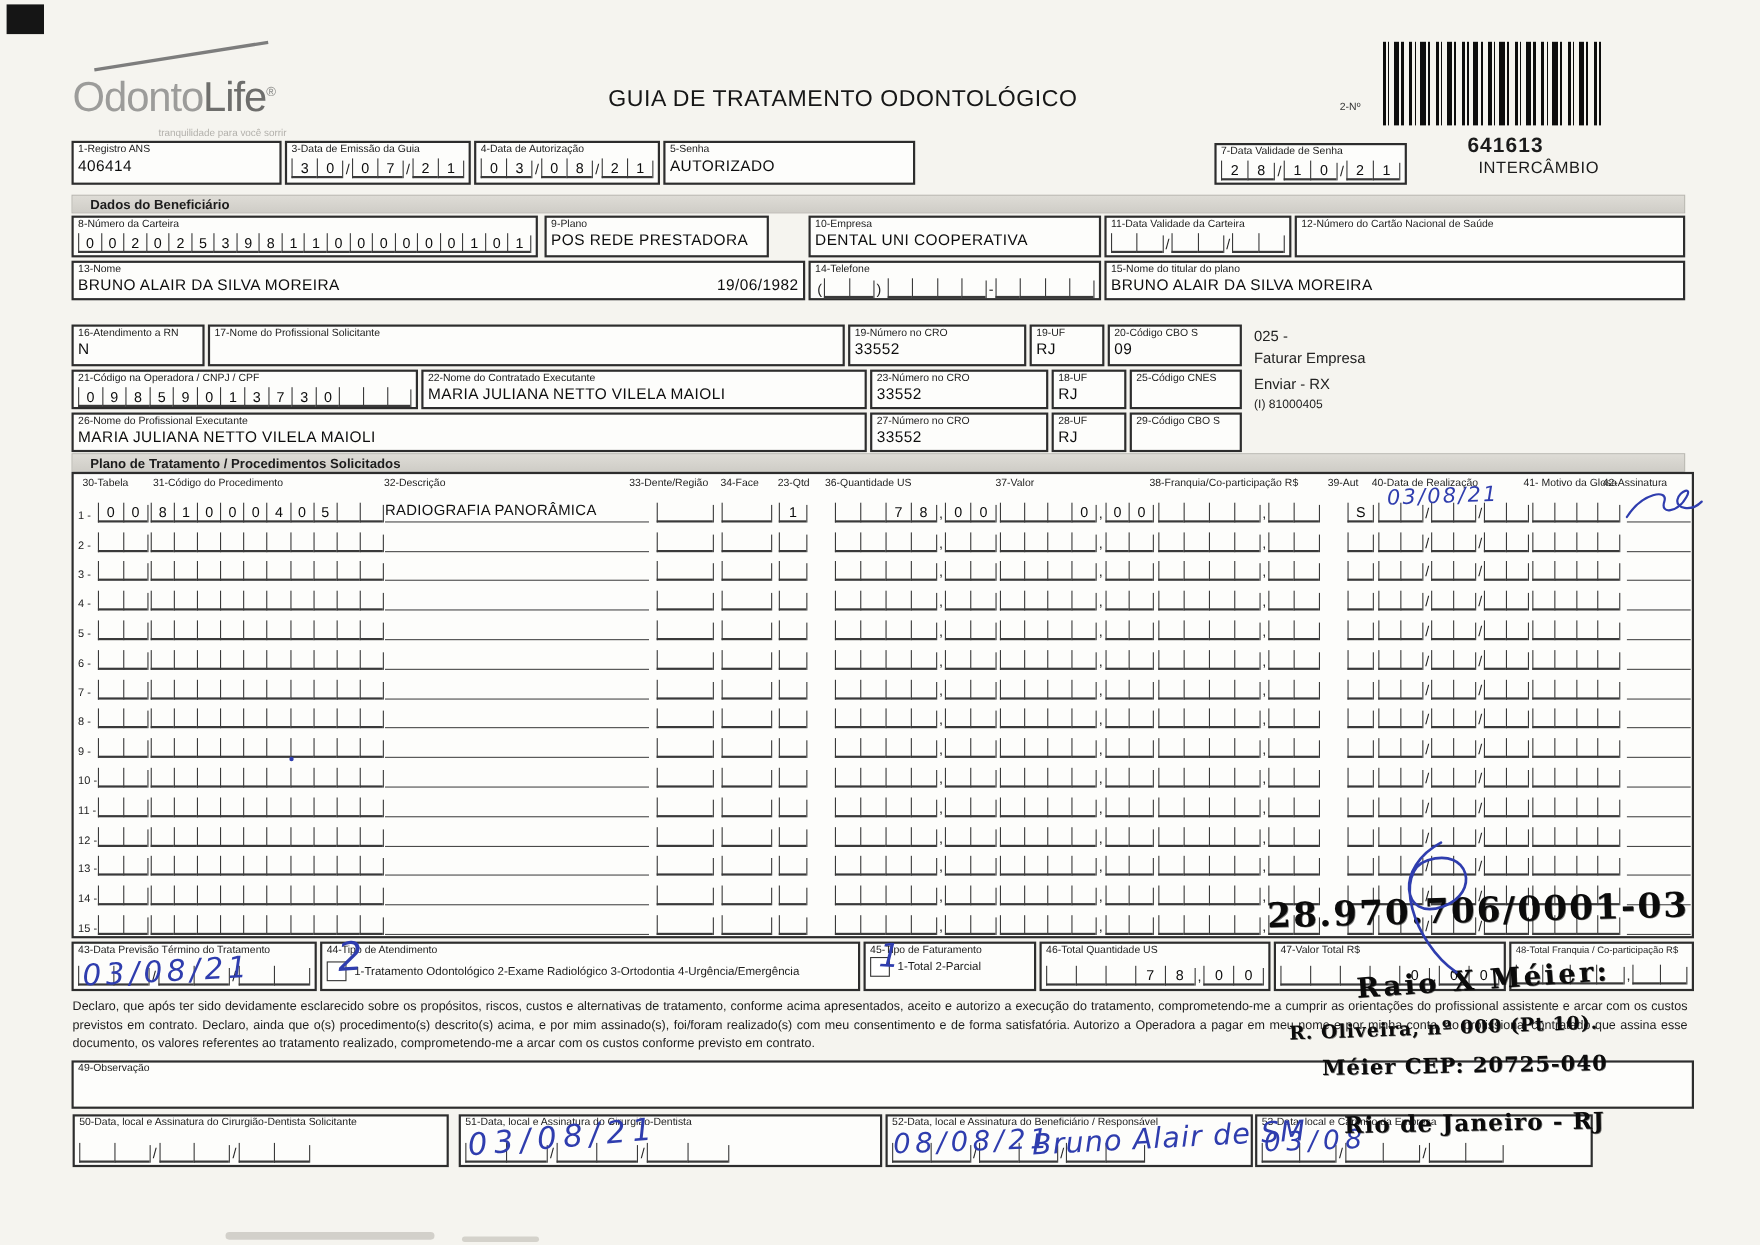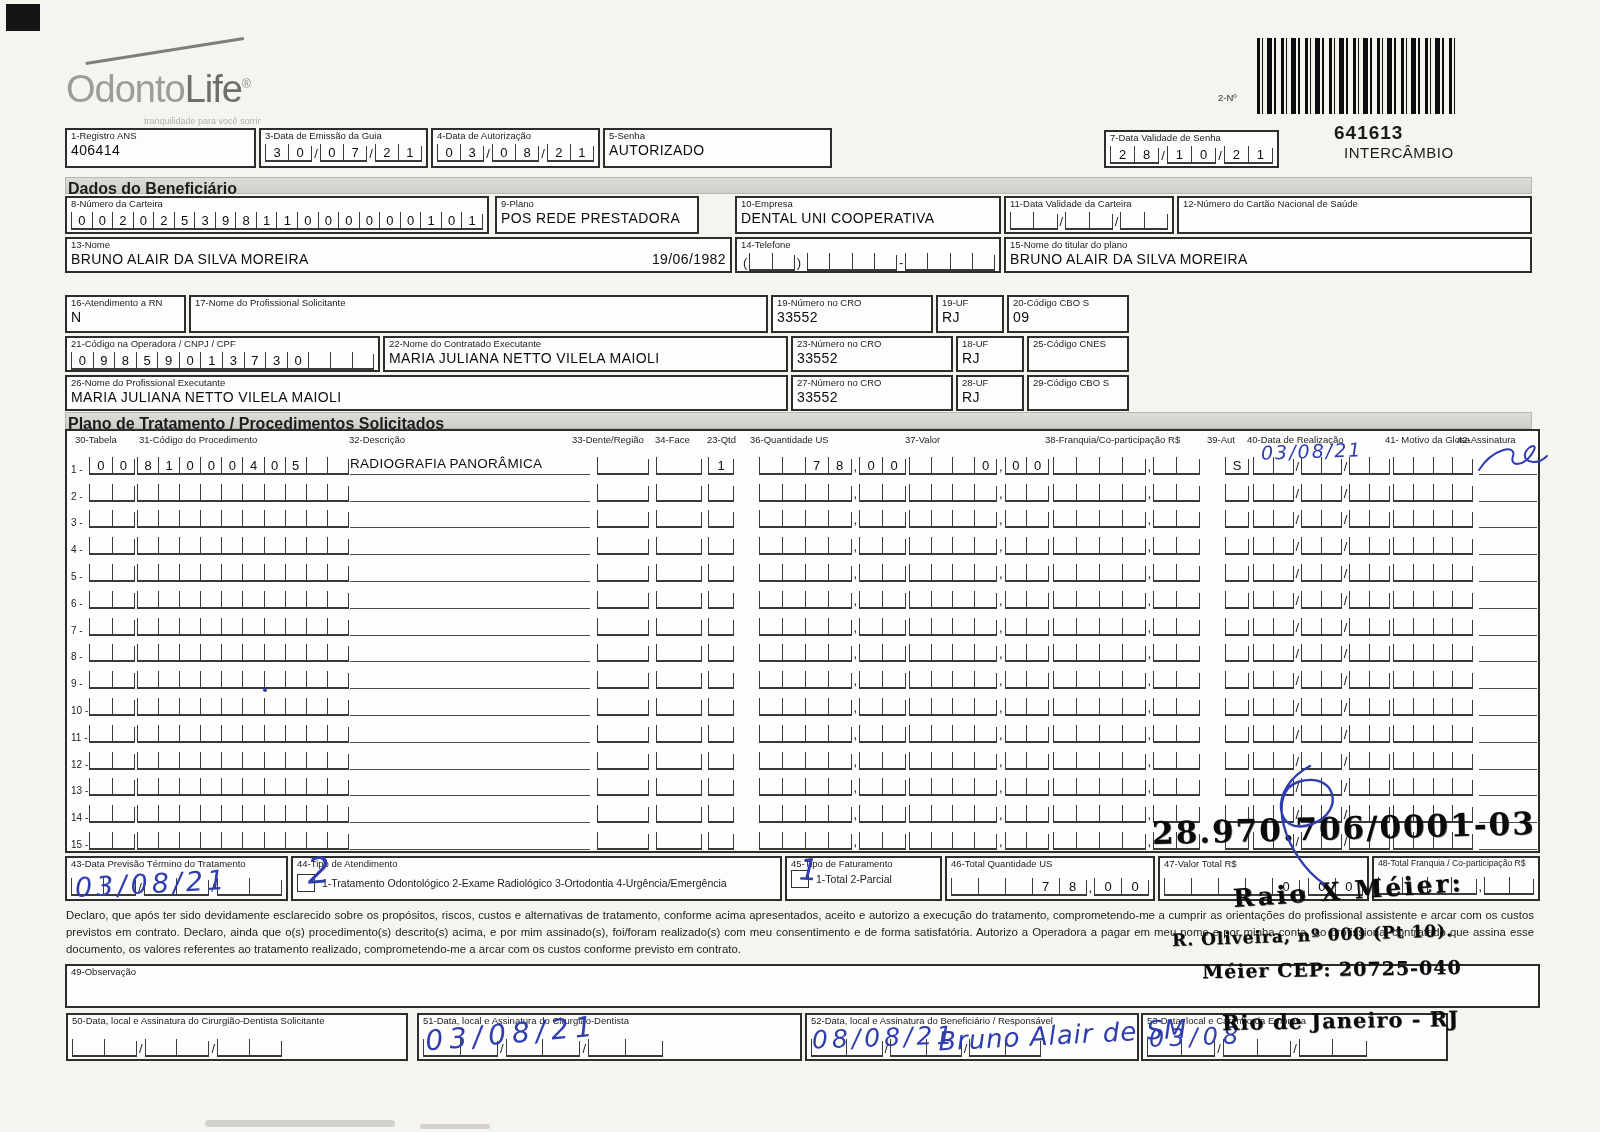--- a/index.html
+++ b/index.html
@@ -1,20 +1,20 @@
 <!DOCTYPE html>
 <html><head>
 <meta charset="utf-8">
 <style>
   html,body{margin:0;padding:0}
   .page{position:relative;width:1600px;height:1132px;background:#f5f4ef;font-family:"Liberation Sans",sans-serif;overflow:hidden;color:#111}
   .fbox{position:absolute;background:#fdfdfb;border:2px solid #2d2d2d;padding:1px 4px;box-sizing:border-box}
   .lbl{font-size:9.5px;color:#222;line-height:1.15;white-space:nowrap;overflow:hidden}
   .val{font-size:14px;color:#0d0d0d;letter-spacing:.4px;white-space:nowrap}
-  .secbar{position:absolute;background:linear-gradient(#dedcd6,#cfcdc7);border:1px solid #b9b7b1;color:#1c1c1c;font-size:16px;font-weight:bold;padding:2px 2px;box-sizing:border-box;height:17px;line-height:1.1}
+  .secbar{position:absolute;background:linear-gradient(#dedcd6,#cfcdc7);border:1px solid #b9b7b1;color:#1c1c1c;font-size:12px;font-weight:bold;padding:2px 16px;box-sizing:border-box;height:17px;line-height:1.1}
   .comb{display:flex;align-items:flex-end;height:20px}
   .cc{flex:1;text-align:center;font-size:13px;height:16px;line-height:17px;border-left:1.4px solid #3a3a3a;border-bottom:2px solid #3a3a3a;color:#0d0d0d;overflow:hidden}
   .tick{border-left:1.4px solid #3a3a3a;height:16px;width:0}
   .cs{font-size:13px;line-height:16px;padding:0 2px;color:#222}
   .hw{font-family:"DejaVu Sans",sans-serif;font-style:italic;color:#2f3dae;white-space:nowrap}
   .stamp{position:absolute;font-family:"DejaVu Serif",serif;font-weight:bold;color:#0b0b0b;white-space:nowrap;text-shadow:.6px .6px 0 rgba(20,20,20,.55);letter-spacing:1px}
   
   .tblbox{position:absolute;left:65px;top:429px;width:1475px;height:424px;background:#fdfdfb;border:2px solid #2d2d2d;box-sizing:border-box}
   .th{position:absolute;top:3px;font-size:9.5px;color:#1d1d1d;white-space:nowrap}
   #rows{position:absolute;top:20px;left:0;right:0}
@@ -50,20 +50,21 @@
   <div style="position:absolute;left:420px;top:1124px;width:70px;height:5px;background:#d4d2cb;border-radius:3px"></div>
 
   <div style="position:absolute;left:66px;top:60px;width:260px">
     <div style="position:absolute;left:20px;top:2px;width:160px;height:3px;background:#7d7d7d;transform:rotate(-9deg);transform-origin:left bottom"></div>
     <div style="position:absolute;left:0;top:8px;font-weight:normal;font-size:38px;letter-spacing:-1px">
       <span style="color:#9c9c9a">Odonto</span><span style="color:#6e6e6c">Life</span><span style="font-size:12px;vertical-align:super;color:#8a8a88">®</span>
     </div>
     <div style="position:absolute;left:78px;top:56px;font-size:9px;color:#b2b0ab;white-space:nowrap">tranquilidade para você sorrir</div>
   </div>
 
+  <div style="position:absolute;left:553px;top:78px;font-size:21px;color:#161616;letter-spacing:.5px;white-space:nowrap">GUIA DE TRATAMENTO ODONTOLÓGICO</div>
 
   <div style="position:absolute;left:1218px;top:92px;font-size:9.5px;color:#333">2-Nº</div>
   <div style="position:absolute;left:1257px;top:38px;width:200px;height:76px;
        background:repeating-linear-gradient(90deg,#0d0d0d 0 3px,#f5f4ef 3px 5px,#0d0d0d 5px 6px,#f5f4ef 6px 10px,#0d0d0d 10px 15px,#f5f4ef 15px 17px,#0d0d0d 17px 19px,#f5f4ef 19px 24px)"></div>
   <div style="position:absolute;left:1334px;top:122px;font-size:19px;font-weight:bold;letter-spacing:1px;color:#1b1b1b">641613</div>
   <div style="position:absolute;left:1344px;top:144px;font-size:15px;color:#1b1b1b;letter-spacing:.5px">INTERCÂMBIO</div>
 
   <div class="fbox" style="left:65px;top:128px;width:191px;height:40px">
     <div class="lbl">1-Registro ANS</div>
     <div class="val">406414</div>
@@ -281,20 +282,26 @@
   </div>
   <div class="fbox" style="left:956px;top:375px;width:68px;height:36px">
     <div class="lbl">28-UF</div>
     <div class="val">RJ</div>
   </div>
   <div class="fbox" style="left:1027px;top:375px;width:102px;height:36px">
     <div class="lbl">29-Código CBO S</div>
     <div class="val"></div>
   </div>
 
+  <div style="position:absolute;left:1140px;top:296px;font-size:13.5px;color:#222;line-height:1.5">
+    <div>025 -</div>
+    <div>Faturar Empresa</div>
+    <div style="margin-top:3px">Enviar - RX</div>
+    <div style="font-size:11px">(I) 81000405</div>
+  </div>
 
   <div class="secbar" style="left:65px;top:412px;width:1467px">Plano de Tratamento / Procedimentos Solicitados</div>
 
   <div class="tblbox">
     <span class="th" style="left:8px">30-Tabela</span>
     <span class="th" style="left:72px">31-Código do Procedimento</span>
     <span class="th" style="left:282px">32-Descrição</span>
     <span class="th" style="left:505px">33-Dente/Região</span>
     <span class="th" style="left:588px">34-Face</span>
     <span class="th" style="left:640px">23-Qtd</span>

